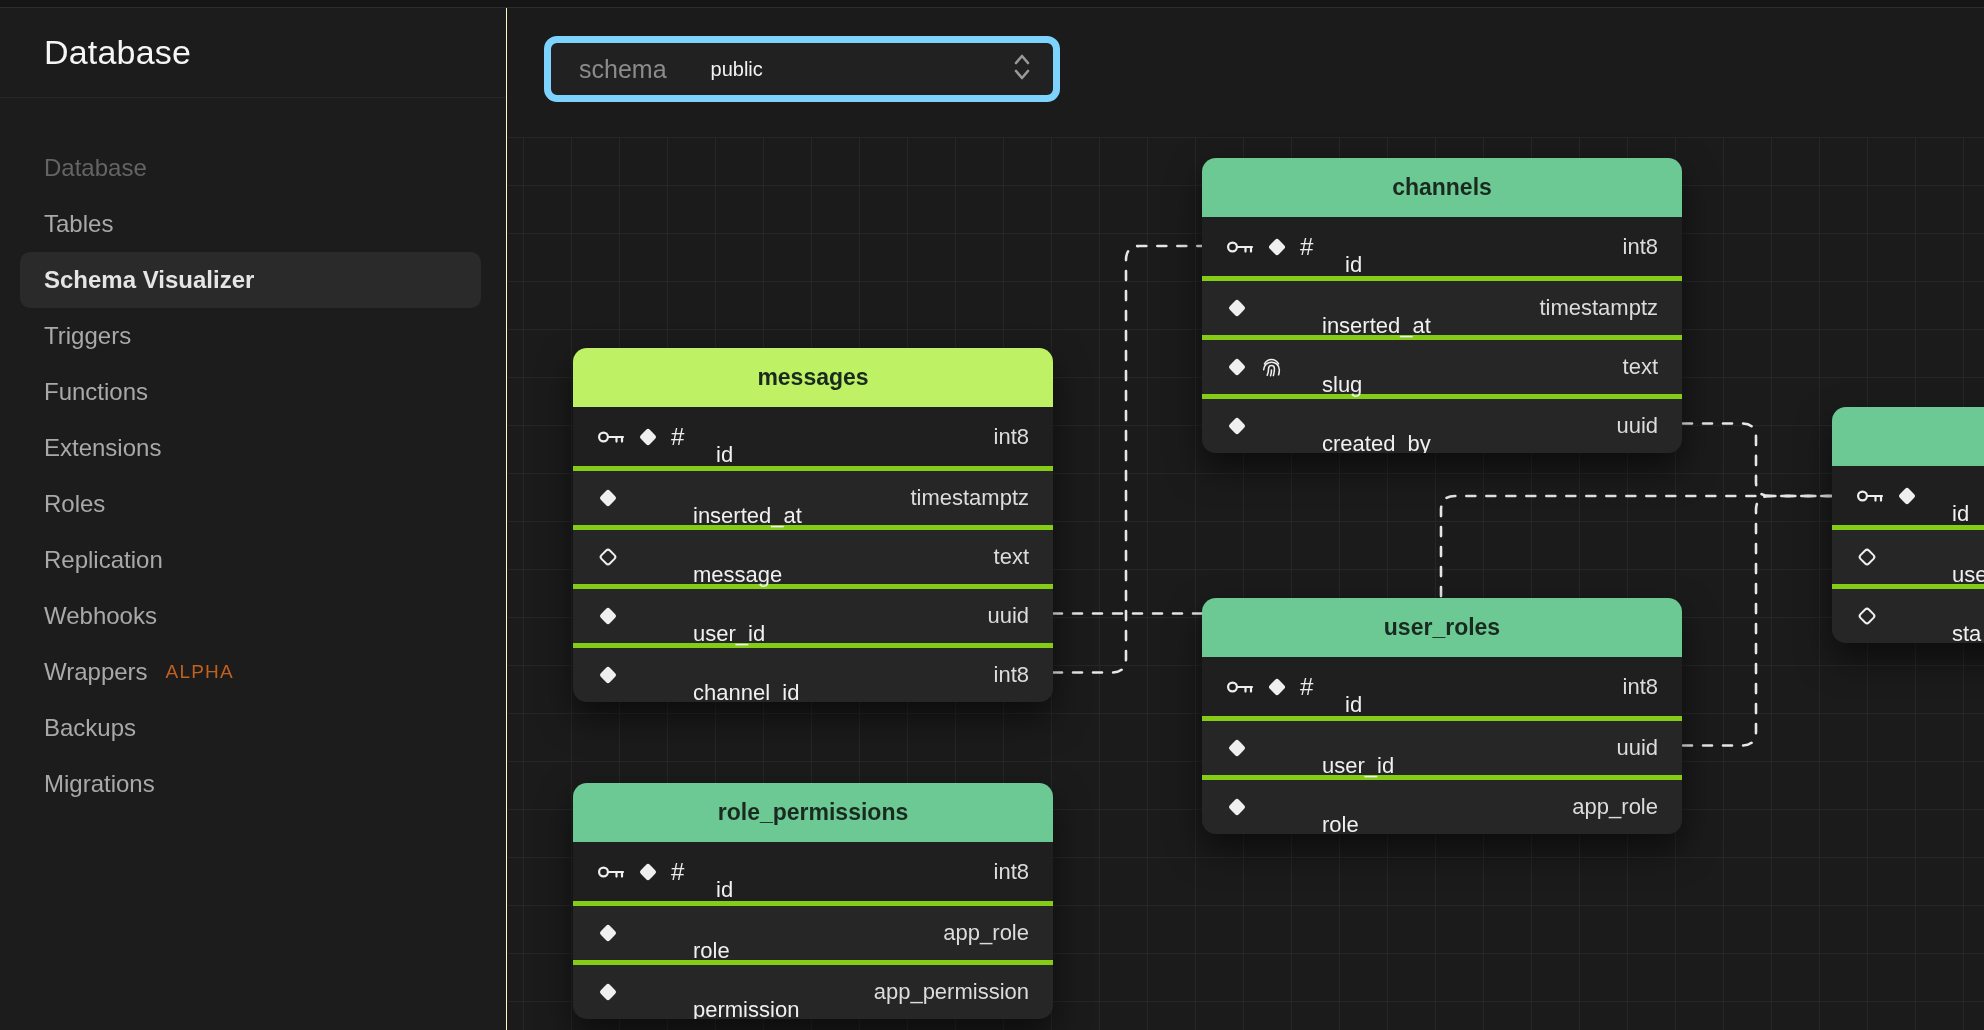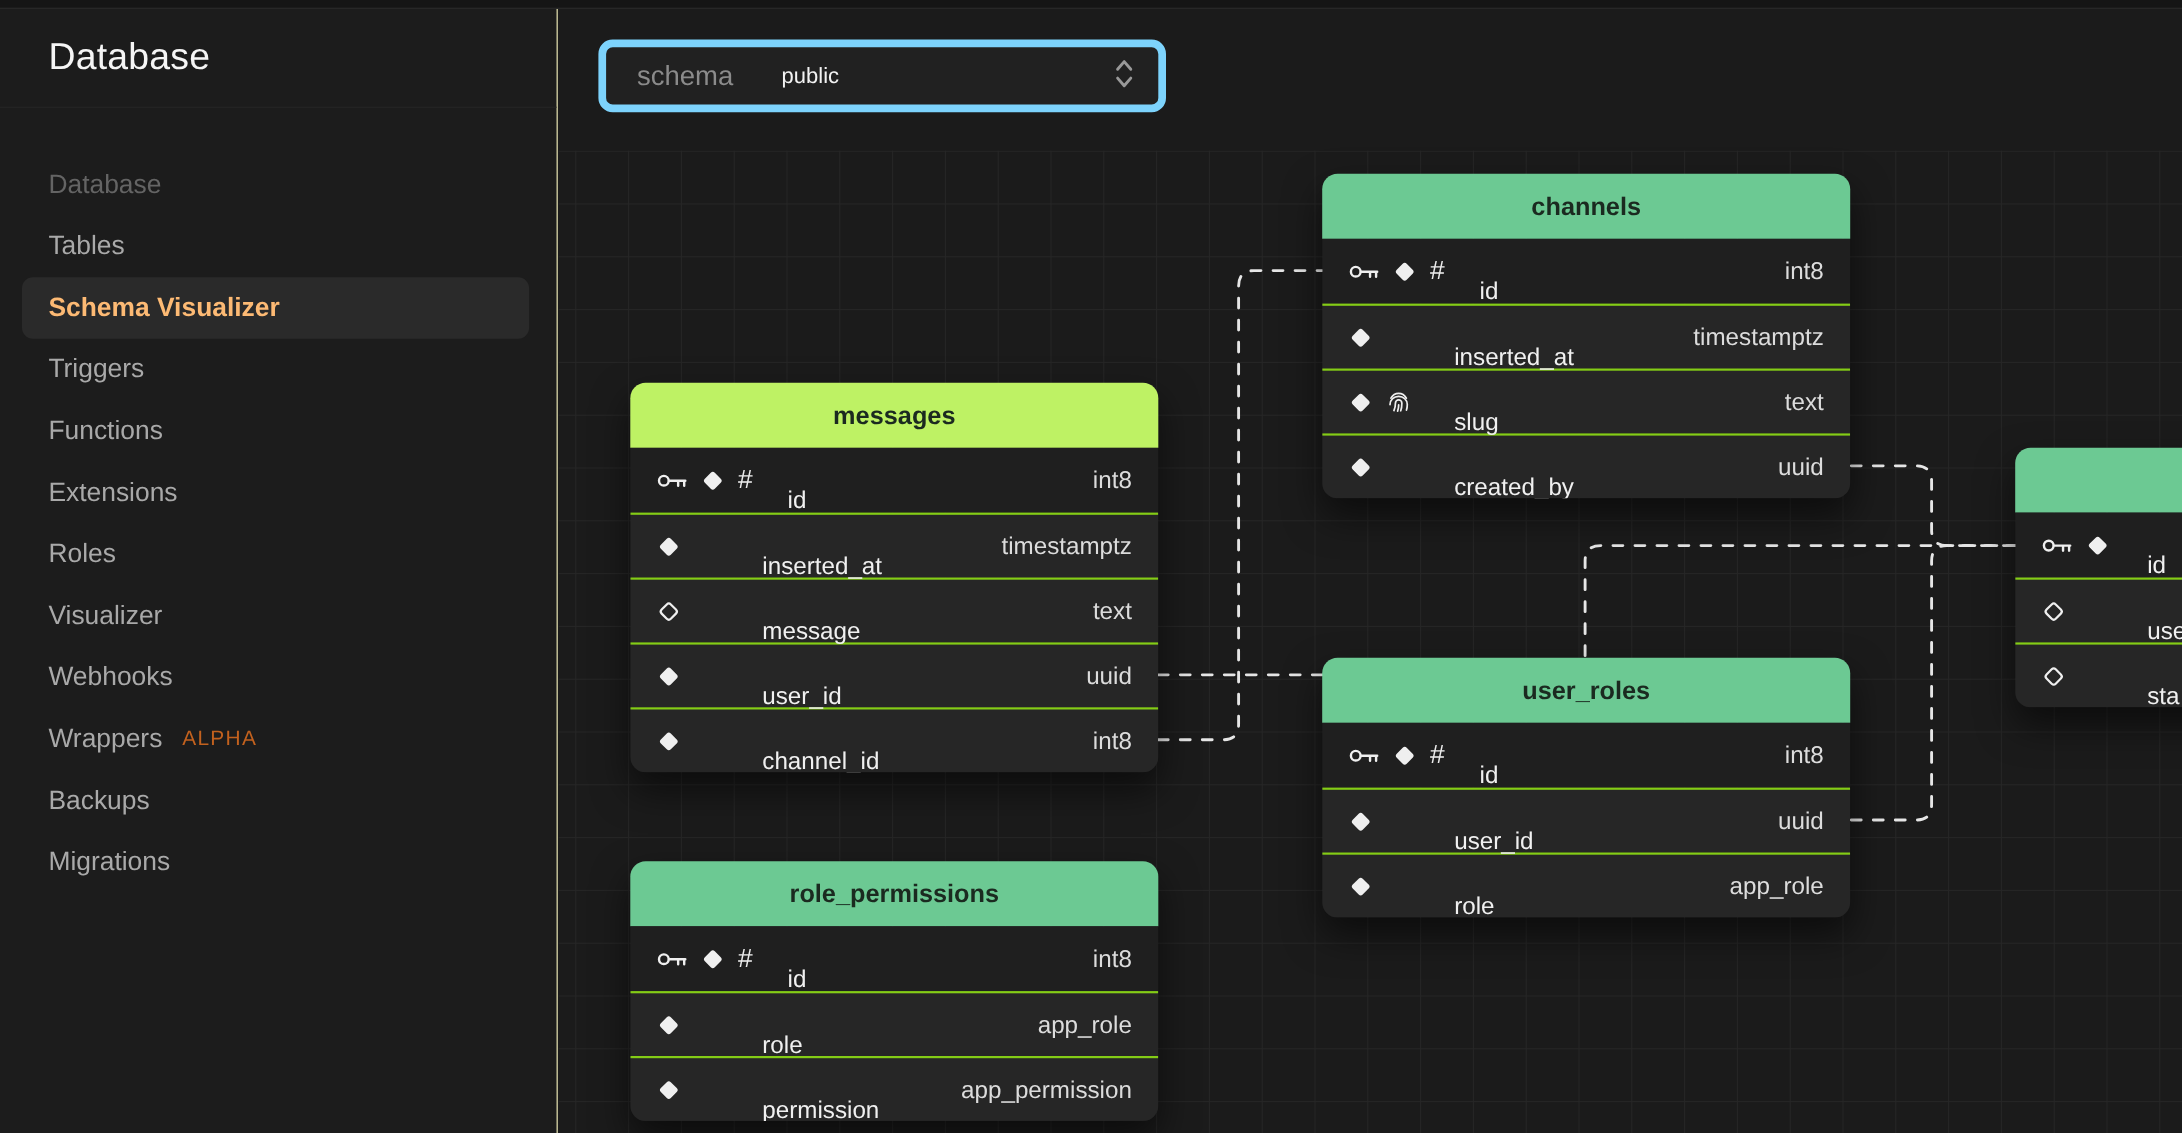--- a/index.html
+++ b/index.html
@@ -13,21 +13,21 @@
   
   .sidebar { position:absolute; left:0; top:8px; width:507px; height:1022px;
              background:#1c1c1c; border-right:1px solid #fef9c3; z-index:8; }
   .sidebar-header { height:90px; border-bottom:1px solid #262626;
                     display:flex; align-items:center; padding-left:44px; }
   .sidebar-title { color:#f5f5f5; font-size:34px; font-weight:500; letter-spacing:.2px; }
   .nav { position:absolute; left:0; top:132px; width:100%; }
   .nav-row { position:relative; height:56px; display:flex; align-items:center;
              padding-left:44px; font-size:24px; color:#a9a9a9; cursor:pointer; }
   .nav-row.section { color:#646464; cursor:default; }
-  .nav-row.active { color:#fdba74; font-weight:700; }
+  .nav-row.active { color:#e5e5e5; font-weight:700; }
   .nav-row.active::before { content:""; position:absolute; left:20px; right:25px; top:0;
              bottom:0; background:#2a2a2a; border-radius:10px; z-index:-1; }
   .nav-row .badge { margin-left:18px; font-size:19px; letter-spacing:1.2px; }
 
   
   .canvas { position:absolute; left:508px; top:8px; right:0; bottom:0;
             background:#1b1b1b; z-index:1; }
   .grid { position:absolute; left:508px; top:137px; right:0; bottom:0; z-index:1;
           background-image:
             linear-gradient(to right, #262626 1px, transparent 1px),
@@ -40,21 +40,21 @@
                    stroke-linecap:round; }
 
   
   .node { position:absolute; width:480px; border-radius:14px; z-index:3;
           box-shadow:0 16px 34px rgba(0,0,0,.55); cursor:grab;text-align:center; }
   .node-header { height:59px; border-radius:14px 14px 0 0;
                  display:flex; align-items:center; justify-content:center;
                  font-size:23px; font-weight:600; color:#1b2a20; }
   .node-body { border-radius:0 0 14px 14px; overflow:hidden; }
   .col-row { height:59px; display:flex; align-items:center; padding:0 24px;
-             background:#262626; border-top:2px solid #84cc16; font-size:22px; }
+             background:#262626; border-top:5px solid #84cc16; font-size:22px; }
   .col-row.first { border-top:none; background:#1f1f1f; }
   .icons { width:96px; display:flex; align-items:center; gap:12px; flex:none; }
   .col-row.wide .icons { width:119px; }
   .col-name { color:#f0f0f0; white-space:nowrap;margin-top:36px; }
   .col-type { margin-left:auto; color:#dcdcdc; white-space:nowrap; }
   .hash-glyph { font-size:24px; color:#ececec; font-weight:500; line-height:1; }
   .icons svg { display:block; }
 
   
   .schema-select { position:absolute; left:544px; top:36px; width:516px; height:66px;
@@ -387,21 +387,21 @@
       <div class="nav-row">
         <span>Functions</span>
       </div>
       <div class="nav-row">
         <span>Extensions</span>
       </div>
       <div class="nav-row">
         <span>Roles</span>
       </div>
       <div class="nav-row">
-        <span>Visualizer</span>
+        <span>Replication</span>
       </div>
       <div class="nav-row">
         <span>Webhooks</span>
       </div>
       <div class="nav-row">
         <span>Wrappers</span>
         <span class="badge" style="color: rgb(194, 97, 30);">ALPHA</span>
       </div>
       <div class="nav-row">
         <span>Backups</span>

